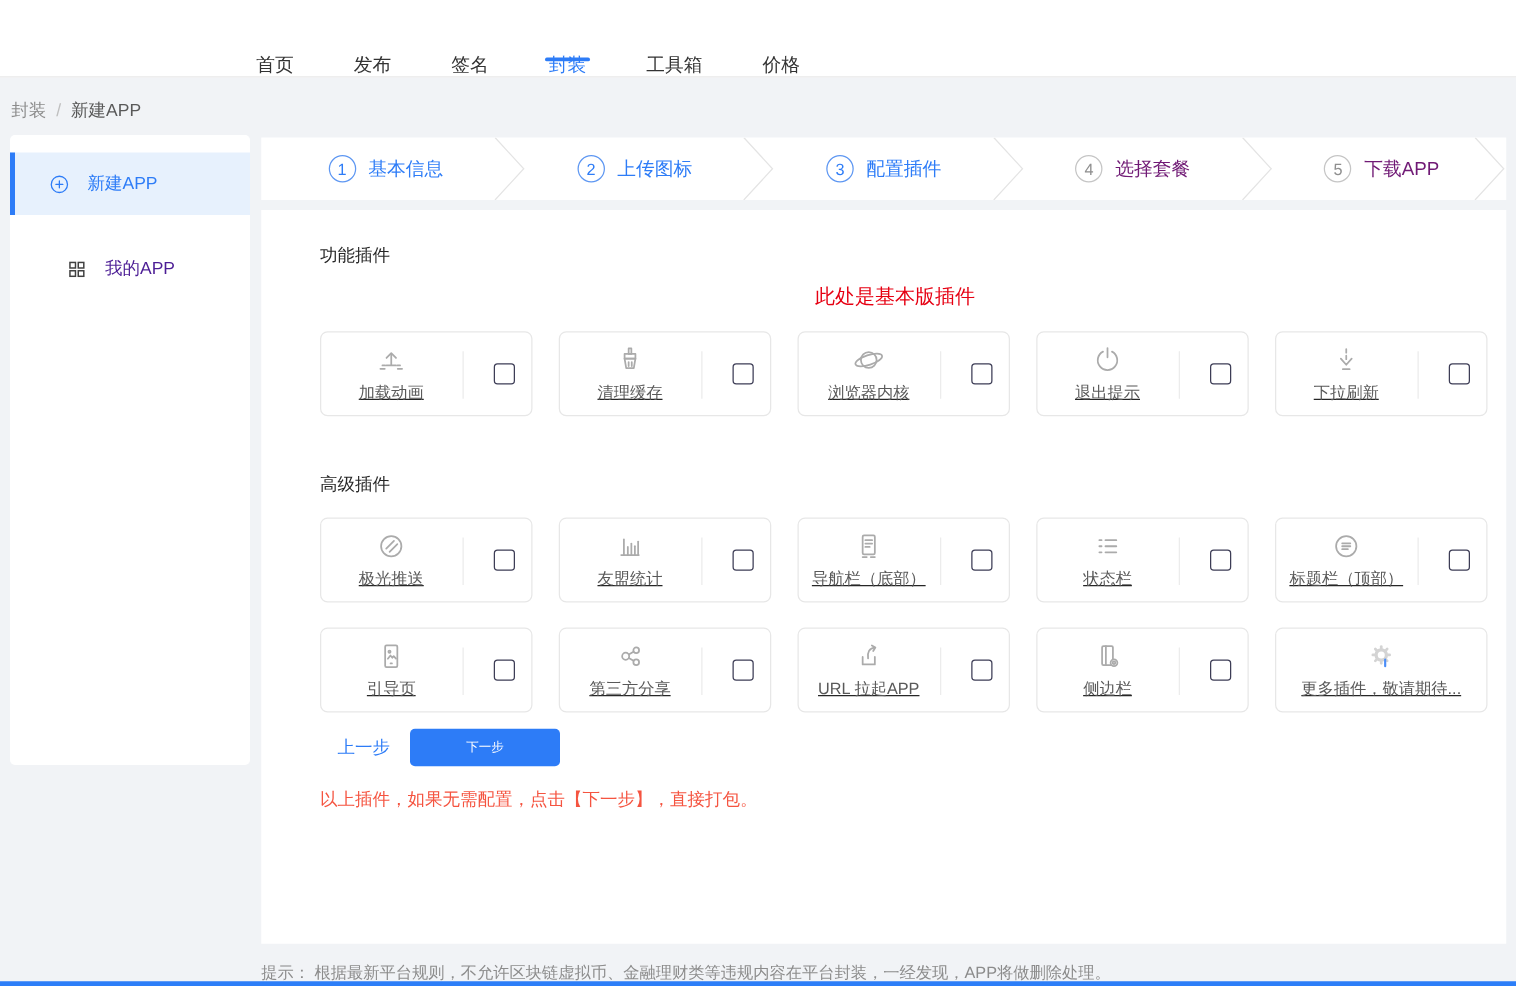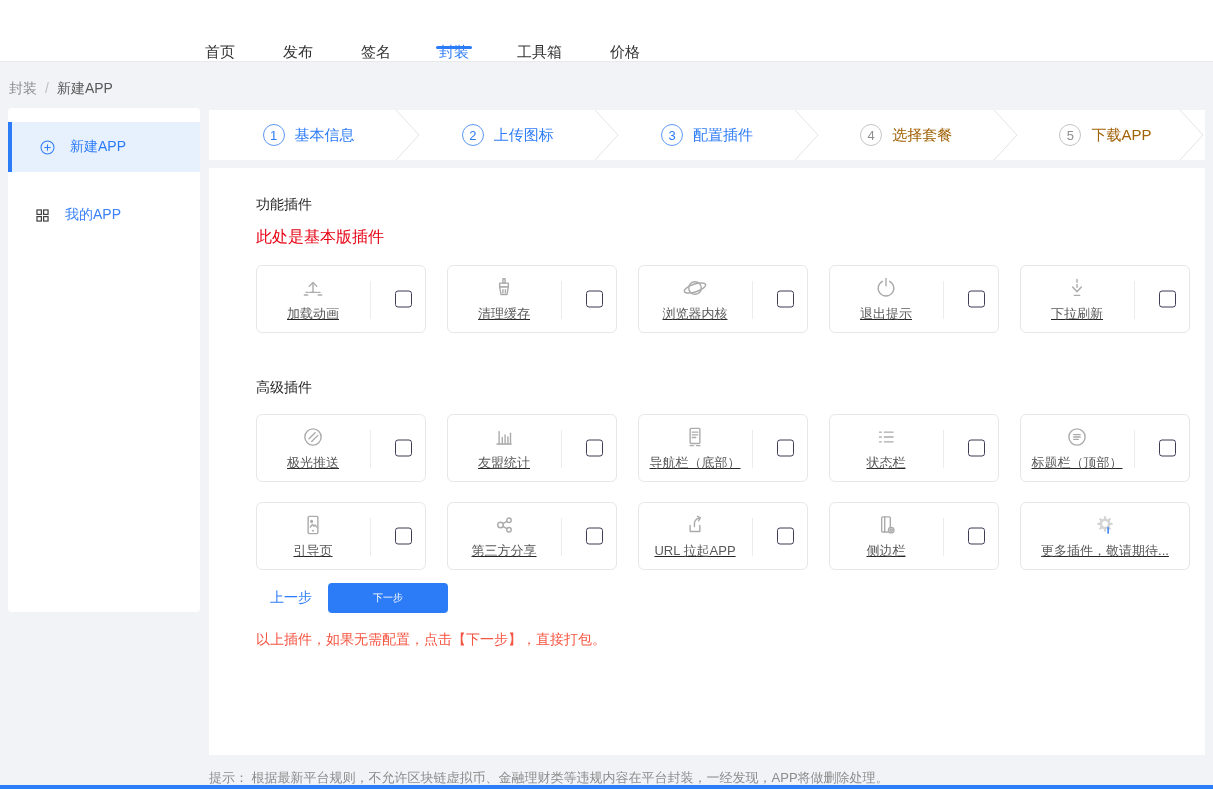--- a/index.html
+++ b/index.html
@@ -29,22 +29,22 @@
   .breadcrumb { position:absolute; left:9px; top:80px; font-size:14px; color:#8c8c8c; }
   .breadcrumb .crumb { cursor:pointer; }
   .breadcrumb .crumb.current { color:#595959; cursor:default; }
   .breadcrumb .sep { margin:0 8px; color:#bfbfbf; }
   
   .sidebar {
     position:absolute; left:8px; top:108px; width:192px; height:504px;
     background:#fff; border-radius:4px; padding-top:14px;
   }
   .side-item {
-    height:50px; display:flex; align-items:center; padding-left:25px;
-    font-size:14px; color:#3b82f6; cursor:pointer;
+    height:50px; display:flex; align-items:center; padding-left:44px;
+    font-size:14px; color:#4c1d95; cursor:pointer;
   }
   .side-item .side-icon { width:19px; height:19px; margin-right:13px; flex:none; }
   .side-item.active {
     background:#e7f1fd; border-left:4px solid #2d7cf7; padding-left:26px;
     color:#2d7cf7;
   }
   .side-item + .side-item { margin-top:18px; }
   
   .steps {
     position:absolute; left:209px; top:110px; width:996px; height:50px;
@@ -52,32 +52,32 @@
   }
   .step {
     position:relative; flex:1; display:flex; align-items:center; justify-content:center;
     cursor:pointer;
   }
   .step-circle {
     width:22px; height:22px; border-radius:50%; border:1px solid #c5c5c5;
     display:flex; align-items:center; justify-content:center;
     font-size:13px; color:#8f8f8f; flex:none;
   }
-  .step-label { margin-left:10px; font-size:15px; color:#a16207; white-space:nowrap; }
+  .step-label { margin-left:10px; font-size:15px; color:#701a75; white-space:nowrap; }
   .step.done .step-circle, .step.active .step-circle { border-color:#5e97f2; color:#2d7cf7; }
   .step.done .step-label, .step.active .step-label { color:#2d7cf7; }
   .step-chevron { position:absolute; top:0; right:-13px; width:26px; height:50px; pointer-events:none; }
   .step:last-child .step-chevron { right:0; }
   
   .content {
     position:absolute; left:209px; top:168px; width:996px; height:587px;
     background:#fff; padding:28px 29px 0 47px;
   }
   .section-title { font-size:14px; font-weight:normal; color:#262626; }
-  .section-note { font-size:16px; margin-top:13px; }
+  .section-note { font-size:16px; margin-top:13px;text-align:center; }
   .cards { margin-top:17px; display:flex; flex-wrap:wrap; gap:20px 21px; width:936px; }
   .plugin-section + .plugin-section { margin-top:46px; }
   .plugin-card {
     position:relative; width:170px; height:68px;
     border:1px solid #e7e7e7; border-radius:6px; background:#fff;
     display:flex; align-items:center; cursor:pointer;
   }
   .card-main { width:112px; display:flex; flex-direction:column; align-items:center;text-decoration:underline; }
   .card-icon { width:26px; height:26px; }
   .card-icon svg { width:26px; height:26px; display:block; }

